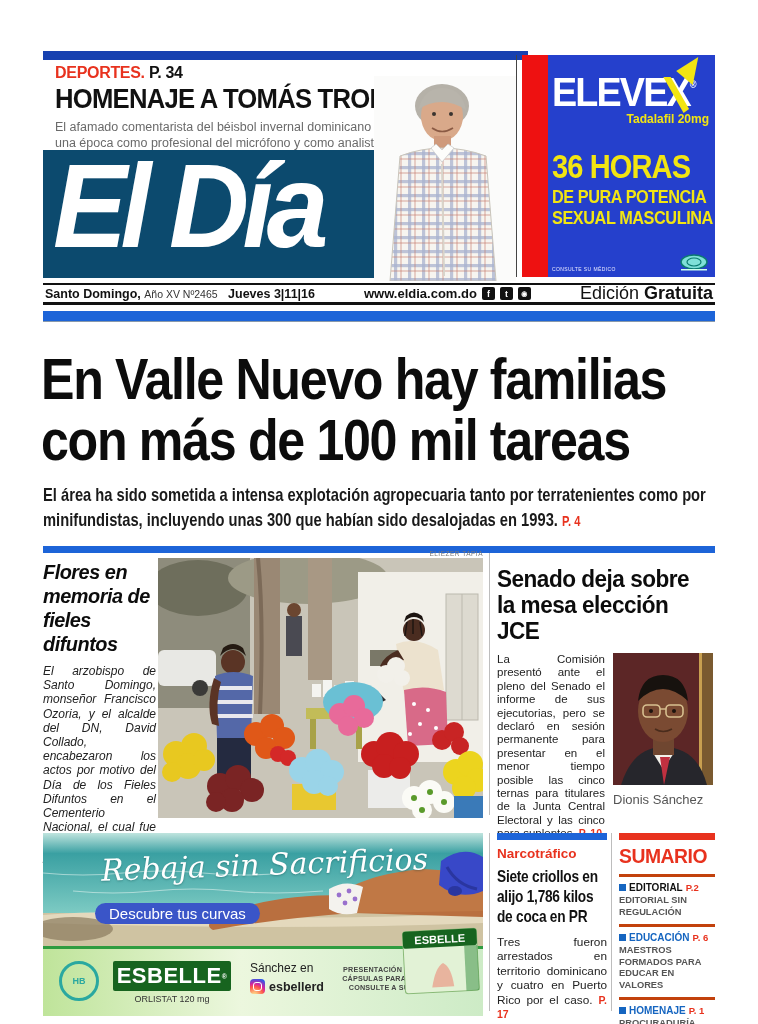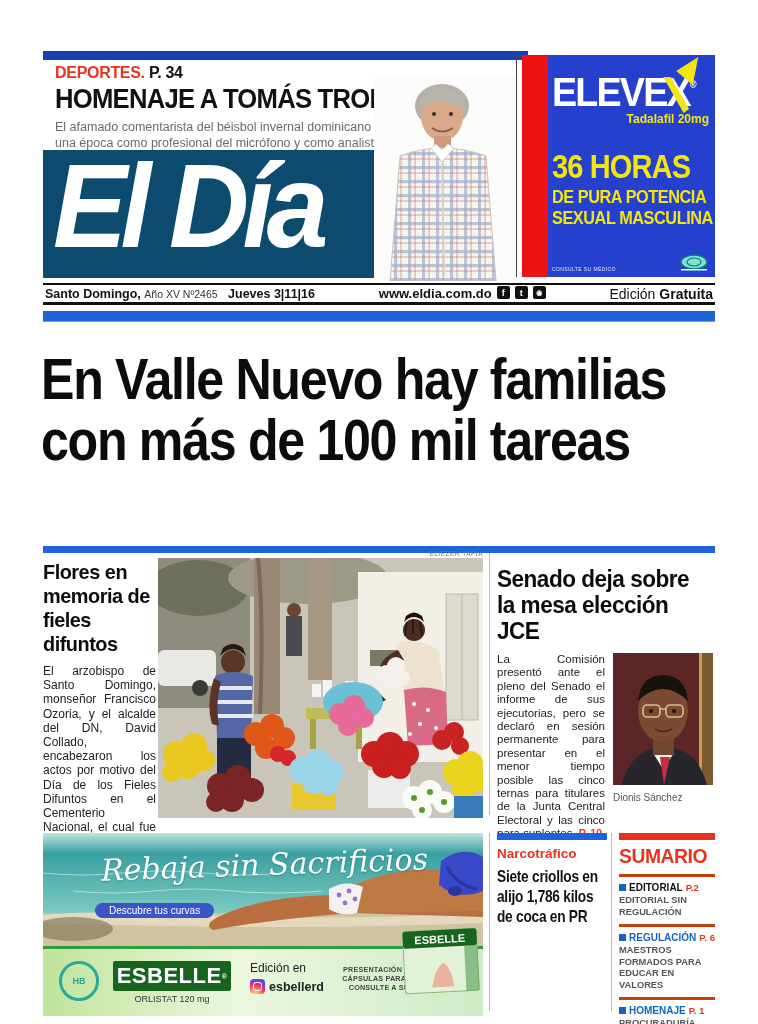--- a/index.html
+++ b/index.html
@@ -36,24 +36,24 @@
   .masthead{position:absolute;left:43px;top:150px;width:455px;height:128px;background:#0c4a6e;}
   .masthead .logo{position:absolute;left:10px;top:-12px;color:#fff;font-weight:900;font-style:italic;
       font-size:118px;letter-spacing:-7px;transform:scaleX(0.94);transform-origin:left;white-space:nowrap;}
 
   
   .dateline{position:absolute;left:43px;top:283px;width:672px;height:22px;border-top:2px solid #111;
      border-bottom:3px solid #111;display:flex;align-items:center;justify-content:space-between;box-sizing:border-box;padding:0 2px;}
   .dl-left{font-size:12.5px;}
   .dl-left .b{font-weight:900;}
   .dl-left .sm{font-size:10.5px;color:#333;}
-  .dl-mid{display:flex;align-items:flex-start;gap:5px;font-size:13px;font-weight:900;}
+  .dl-mid{display:flex;align-items:center;gap:5px;font-size:13px;font-weight:900;}
   .soc{display:inline-flex;width:13px;height:13px;background:#111;color:#fff;font-size:9px;font-weight:700;
        align-items:center;justify-content:center;border-radius:2px;}
-  .dl-right{font-size:14px;}
+  .dl-right{font-size:18px;}
   .dl-right .b{font-weight:900;}
 
   
   .kicker-wrap{position:absolute;left:43px;top:325px;width:672px;overflow:visible;}
   .kicker{color:#e8321e;font-weight:900;font-size:19.5px;white-space:nowrap;transform:scaleX(0.75);transform-origin:left;}
   .headline-wrap{position:absolute;left:41px;top:349px;width:672px;}
   .headline{font-size:57px;font-weight:900;letter-spacing:-1.5px;line-height:61px;color:#0c0c0c;
             transform:scaleX(0.88);transform-origin:left;white-space:nowrap;}
   .deck-wrap{position:absolute;left:43px;top:482px;width:672px;}
   .deck{font-size:18.5px;font-weight:600;line-height:25px;color:#1a1a1a;width:845px;
@@ -62,41 +62,41 @@
   .deck .pref{font-size:14px;}
 
   
   .col-title{font-weight:900;letter-spacing:-0.5px;color:#0c0c0c;}
   .flores-title{font-size:20.5px;line-height:24px;transform:scaleX(0.97);transform-origin:left;}
   .body-txt{color:#222;text-align:justify;}
   .flores-body{font-size:12px;line-height:14.2px;margin-top:8px;}
   .sec-label{color:#e8321e;font-weight:900;font-size:14px;}
   .senado-title{font-size:23px;line-height:26px;margin-top:6px;transform:scaleX(0.98);transform-origin:left;}
   .senado-body{font-size:11.5px;line-height:13.4px;width:108px;}
-  .caption{font-size:10px;color:#555;margin-top:3px;}
+  .caption{font-size:13px;color:#555;margin-top:3px;}
   .credit{position:absolute;left:388px;top:550px;width:95px;text-align:right;font-size:6.5px;color:#777;letter-spacing:0.5px;}
 
   
   .narco-title-wrap{width:110px;overflow:visible;margin-top:5px;}
   .narco-title{font-size:16.5px;line-height:20px;font-weight:900;letter-spacing:-0.3px;width:132px;
                transform:scaleX(0.83);transform-origin:left;}
   .narco-body{font-size:11.8px;line-height:14.4px;margin-top:9px;}
   .sum-title{color:#e8321e;font-size:21px;font-weight:900;letter-spacing:-0.5px;transform:scaleX(0.92);transform-origin:left;}
   .sum-item{border-top:3px solid #c2410c;margin-top:6px;padding-top:5px;}
   .sum-head{font-size:10px;font-weight:900;display:flex;align-items:center;gap:3px;}
   .sum-sq{width:7px;height:7px;background:#1565c0;display:inline-block;}
   .sum-pg{color:#e8321e;font-size:9.5px;font-weight:900;}
   .sum-txt{font-size:9.3px;line-height:11.5px;color:#555;font-weight:600;margin-top:2px;}
 
   
   .esb{position:absolute;left:43px;top:833px;width:440px;height:180px;}
   .esb-photo{position:absolute;left:0;top:0;width:440px;height:113px;overflow:hidden;}
   .esb-script{position:absolute;left:58px;top:14px;color:#fff;font-family:"DejaVu Serif",serif;
       font-style:italic;font-size:30px;transform:rotate(-2deg);text-shadow:0 1px 2px rgba(0,60,60,.35);}
-  .esb-pill{position:absolute;left:52px;top:70px;background:#3a55c8;color:#fff;font-size:10px;
+  .esb-pill{position:absolute;left:52px;top:70px;background:#3a55c8;color:#fff;font-size:15px;
       padding:2px 14px;border-radius:13px;}
   .esb-strip{position:absolute;left:0;top:113px;width:440px;height:67px;
       background:linear-gradient(90deg,#bfe49a,#ecf7de 45%,#cdebc6);border-top:3px solid #2f9c40;}
   .esb-box{position:absolute;left:70px;top:12px;width:118px;height:30px;background:#17641f;border-radius:2px;
       color:#fff;font-weight:900;font-size:22px;letter-spacing:0.5px;display:flex;align-items:center;justify-content:center;}
   .esb-reg{font-size:7px;vertical-align:10px;}
   .esb-orl{position:absolute;left:70px;top:45px;width:118px;text-align:center;font-size:9px;color:#333;}
   .esb-sig{position:absolute;left:207px;top:12px;font-size:12px;color:#222;}
   .esb-handle{display:flex;align-items:center;gap:4px;margin-top:4px;font-weight:900;font-size:12.5px;}
   .ig{width:15px;height:15px;border-radius:4px;position:relative;
@@ -197,25 +197,29 @@
       <span class="b">Gratuita</span>
     </div>
   </div>
 
   <div class="bar blue" style="left:43px;top:311px;width:672px;height:10px;border-bottom:1px solid #8899aa;"></div>
 
   <div class="headline-wrap">
     <div class="headline">En Valle Nuevo hay familias</div>
     <div class="headline">con más de 100 mil tareas</div>
   </div>
+  <div class="deck-wrap">
+    <div class="deck"><span>El área ha sido sometida a intensa explotación agropecuaria tanto por terratenientes como por minifundistas, incluyendo unas 300 que habían sido desalojadas en 1993.</span>
+      <span class="pref">P. 4</span></div>
+  </div>
 
   <div class="bar blue" style="left:43px;top:546px;width:672px;height:7px;"></div>
   <div class="credit">ELIEZER TAPIA</div>
 
-  <div class="abs" style="left:43px;top:560px;width:113px;">
+  <div class="abs" style="left:43px;top:560px;width:113px;font-style:italic;">
     <div class="col-title flores-title">Flores en memoria de fieles difuntos</div>
     <div class="body-txt flores-body"><span>El arzobispo de Santo Domingo, monseñor Francisco Ozoria, y el alcalde del DN, David Collado, encabezaron los actos por motivo del Día de los Fieles Difuntos en el Cementerio Nacional, el cual fue sometido a una profunda limpieza.</span>
       <span class="pref" style="font-size:11px;">P. 6</span></div>
   </div>
 
   <svg class="abs" style="left:158px;top:558px;" width="325" height="260" viewBox="0 0 325 260">
     <rect width="325" height="260" fill="#c9c5b8"></rect>
     <rect x="0" y="0" width="92" height="150" fill="#8e8c7c"></rect>
     <ellipse cx="40" cy="30" rx="50" ry="28" fill="#6e6e5c"></ellipse>
     <ellipse cx="150" cy="20" rx="80" ry="26" fill="#9c9a86"></ellipse>
@@ -381,36 +385,38 @@
   <div class="vrule" style="left:489px;top:833px;height:178px;"></div>
   <div class="vrule" style="left:611px;top:833px;height:178px;"></div>
   <div class="bar blue" style="left:497px;top:833px;width:110px;height:7px;"></div>
   <div class="bar red" style="left:619px;top:833px;width:96px;height:7px;"></div>
 
   <div class="abs" style="left:497px;top:846px;width:110px;">
     <div class="sec-label" style="font-size:13.5px;">Narcotráfico</div>
     <div class="narco-title-wrap">
         <div class="narco-title">Siete criollos en alijo 1,786 kilos de coca en PR</div>
       </div>
+    <div class="body-txt narco-body"><span>Tres fueron arrestados en territorio dominicano y cuatro en Puerto Rico por el caso.</span>
+      <span class="pref" style="font-size:10.5px;">P. 17</span></div>
   </div>
 
   <div class="abs" style="left:619px;top:844px;width:96px;">
     <div class="sum-title">SUMARIO</div>
     <div class="sum-item">
       <div class="sum-head">
           <span class="sum-sq"></span>
         <span style="color: rgb(17, 17, 17);">EDITORIAL</span>
         <span class="sum-pg">P.2</span>
         </div>
       <div class="sum-txt">EDITORIAL SIN REGULACIÓN</div>
     </div>
     <div class="sum-item">
       <div class="sum-head">
           <span class="sum-sq"></span>
-        <span style="color: rgb(21, 101, 192);">REGULACIÓN</span>
+        <span style="color: rgb(21, 101, 192);">EDUCACIÓN</span>
         <span class="sum-pg">P. 6</span>
         </div>
       <div class="sum-txt">MAESTROS FORMADOS PARA EDUCAR EN VALORES</div>
     </div>
     <div class="sum-item">
       <div class="sum-head">
           <span class="sum-sq"></span>
         <span style="color: rgb(21, 101, 192);">HOMENAJE</span>
         <span class="sum-pg">P. 1</span>
         </div>
@@ -454,21 +460,21 @@
       <div class="esb-pill">Descubre tus curvas</div>
     </div>
     <div class="esb-strip">
       <div class="lab-logo">HB</div>
       <div class="esb-box">
           <span>ESBELLE</span>
           <span class="esb-reg">®</span>
         </div>
       <div class="esb-orl">ORLISTAT 120 mg</div>
       <div class="esb-sig">
-        <div>Edición en</div>
+        <div>Sánchez en</div>
         <div class="esb-handle">
             <span class="ig"></span>
           <span>esbellerd</span>
           </div>
       </div>
       <div class="esb-note">
         <div>PRESENTACIÓN DE 30 Y 100</div>
         <div>CÁPSULAS PARA DETALLAR</div>
         <div>CONSULTE A SU MÉDICO</div>
       </div>

